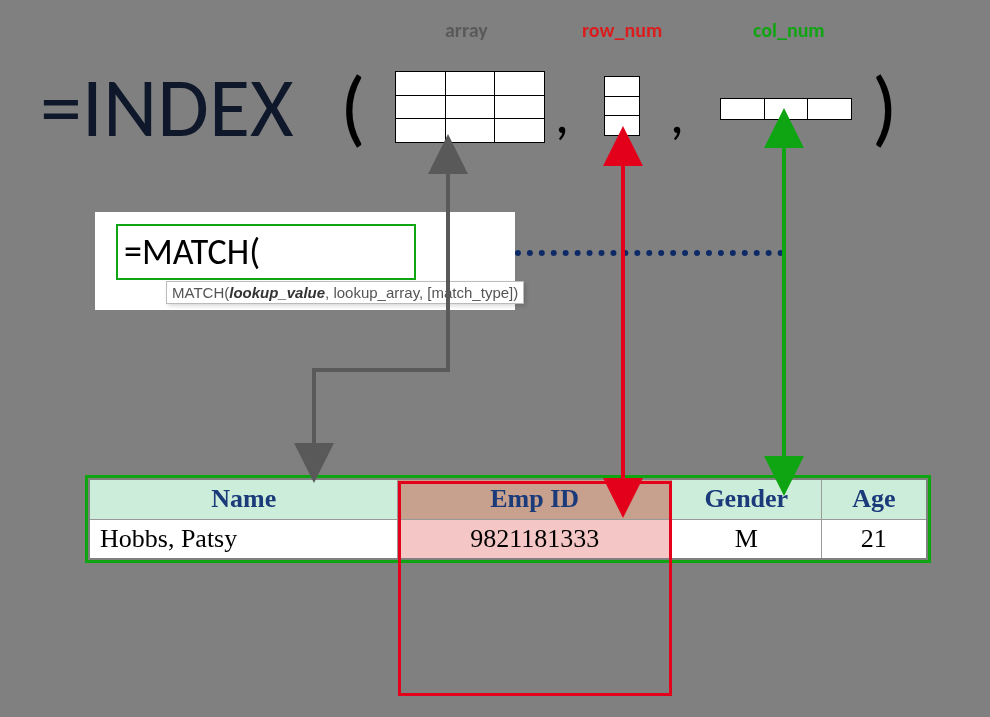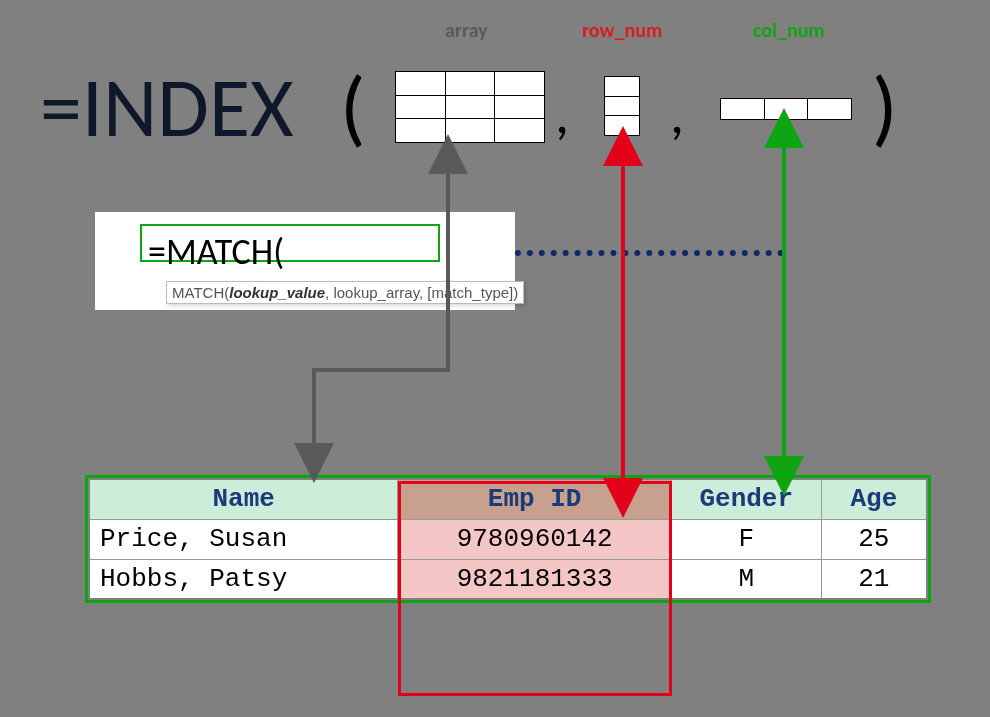--- a/index.html
+++ b/index.html
@@ -114,29 +114,28 @@
     padding: 1px;
   }
   .colnum-grid div { background: #fff; }
 
   
   .match-box {
     position: absolute;
     left: 116px;
     top: 224px;
     width: 300px;
-    height: 38px;
+    height: 56px;
     background: #fff;
     border: 2px solid #0fa512;
     font-family: Calibri, Arial, sans-serif;
     font-size: 36px;
     color: #000;
     padding: 2px 6px;
     line-height: 48px;
-    margin-left: 24px;
   }
   .match-tooltip {
     position: absolute;
     left: 166px;
     top: 281px;
     background: #fff;
     border: 1px solid #bbb;
     font-family: Tahoma, Arial, sans-serif;
     font-size: 15px;
     color: #555;
@@ -168,21 +167,21 @@
   
   .data-table {
     position: absolute;
     left: 88px;
     top: 478px;
     width: 840px;
     background: #fff;
     border: 2px solid #808080;
     outline: 3px solid #0fa512;
     border-collapse: collapse;
-    font-family: Liberation Mono, monospace;
+    font-family: Liberation Serif, serif;
     font-size: 26px;
   }
   .data-table th, .data-table td {
     border: 1px solid #999;
     padding: 4px 10px;
     height: 40px;
   }
   .data-table th {
     background: #cdeddb;
     color: #1a3a7a;
@@ -269,26 +268,20 @@
   <thead>
     <tr>
       <th>Name</th>
       <th class="col-empid">Emp ID</th>
       <th>Gender</th>
       <th>Age</th>
     </tr>
   </thead>
   <tbody>
     <tr>
-      <td>Price, Susan</td>
-      <td class="col-empid">9780960142</td>
-      <td class="center">F</td>
-      <td class="center">25</td>
-    </tr>
-    <tr>
       <td>Hobbs, Patsy</td>
       <td class="col-empid">9821181333</td>
       <td class="center">M</td>
       <td class="center">21</td>
     </tr>
   </tbody>
 </table>
 
 <div class="red-outline"></div>
 

